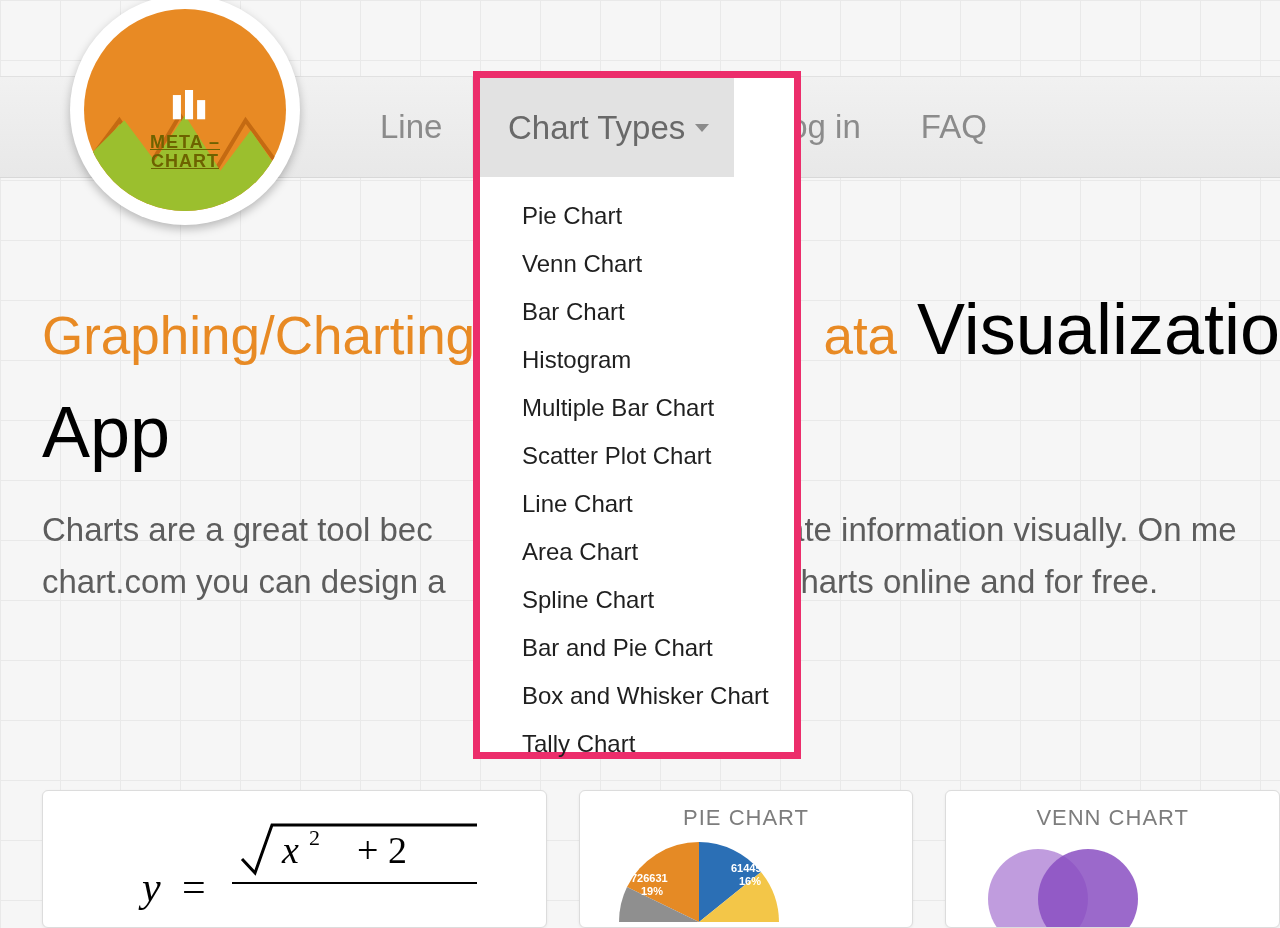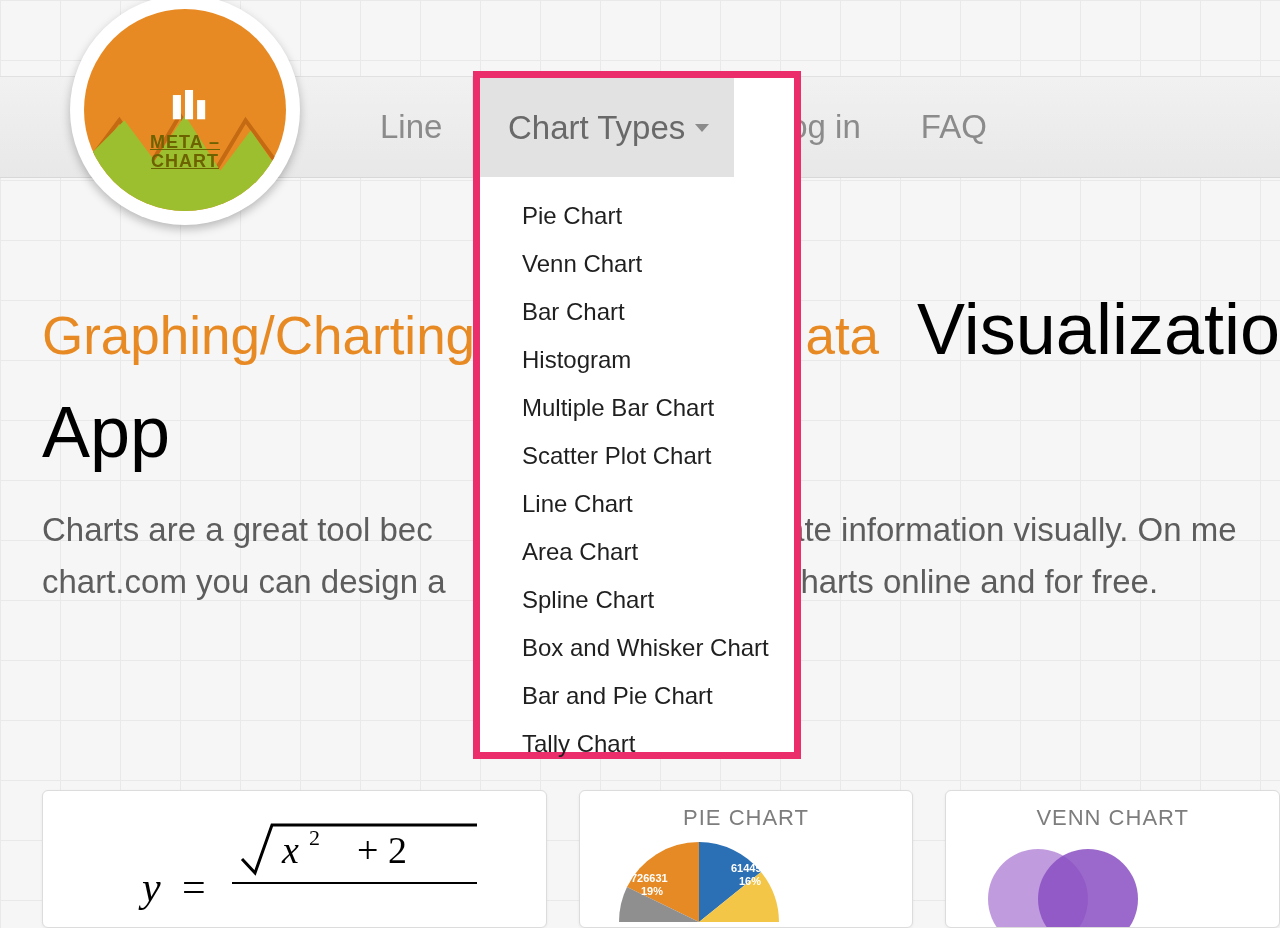--- a/index.html
+++ b/index.html
@@ -32,21 +32,21 @@
     border:7px solid #ec2d6b;background:#fff;box-sizing:border-box;z-index:5;}
   .dd-header{height:99px;width:254px;background:#e2e2e2;display:flex;align-items:center;padding-left:28px;
     font-size:33px;color:#696969;box-sizing:border-box;}
   .dd-list{padding:15px 0 10px 0;}
   .dd-item{font-size:24px;color:#1f1f1f;padding:10px 0 10px 42px;cursor:pointer;white-space:nowrap;}
   
   .hero{position:absolute;top:290px;left:42px;right:0;}
   .hero h1{margin:0;font-weight:400;line-height:1.1;}
   .h-normal{font-size:53px;color:#e88a24;}
   .h-big{font-size:72px;color:#000000;font-weight:400;}
-  .h-top-row{display:flex;align-items:baseline;gap:28px;white-space:nowrap;}
+  .h-top-row{display:flex;align-items:baseline;gap:10px;white-space:nowrap;}
   .hero .lead{margin-top:32px;font-size:33px;color:#5d5d5d;line-height:1.55;}
   
   .cards{position:absolute;top:790px;left:42px;right:0;display:flex;gap:32px;}
   .card{background:#fff;border:1px solid #dcdcdc;border-radius:6px;box-shadow:0 1px 3px rgba(0,0,0,.06);
     padding:14px 14px 0 14px;box-sizing:border-box;overflow:hidden;}
   .card.formula{width:510px;height:138px;display:flex;align-items:center;}
   .formula-svg text{font-family:"Times New Roman",serif;}
   .card.thumb{width:338px;height:138px;}
   .card.thumb2{width:338px;height:138px;}
   .thumb-title{text-align:center;color:#7d7d7d;font-size:22px;letter-spacing:1px;margin-bottom:6px;}
@@ -93,22 +93,22 @@
   <div class="dd-list">
     <div class="dd-item">Pie Chart</div>
     <div class="dd-item">Venn Chart</div>
     <div class="dd-item">Bar Chart</div>
     <div class="dd-item">Histogram</div>
     <div class="dd-item">Multiple Bar Chart</div>
     <div class="dd-item">Scatter Plot Chart</div>
     <div class="dd-item">Line Chart</div>
     <div class="dd-item">Area Chart</div>
     <div class="dd-item">Spline Chart</div>
+    <div class="dd-item">Bar and Pie Chart</div>
     <div class="dd-item">Box and Whisker Chart</div>
-    <div class="dd-item">Bar and Pie Chart</div>
     <div class="dd-item">Tally Chart</div>
   </div>
 </div>
 
 <div class="hero">
   <h1>
     <span class="h-top-row">
       <span class="h-normal">Graphing/Charting</span>
       <span style="width:350px;display:inline-block;"></span>
       <span class="h-normal">ata</span>

